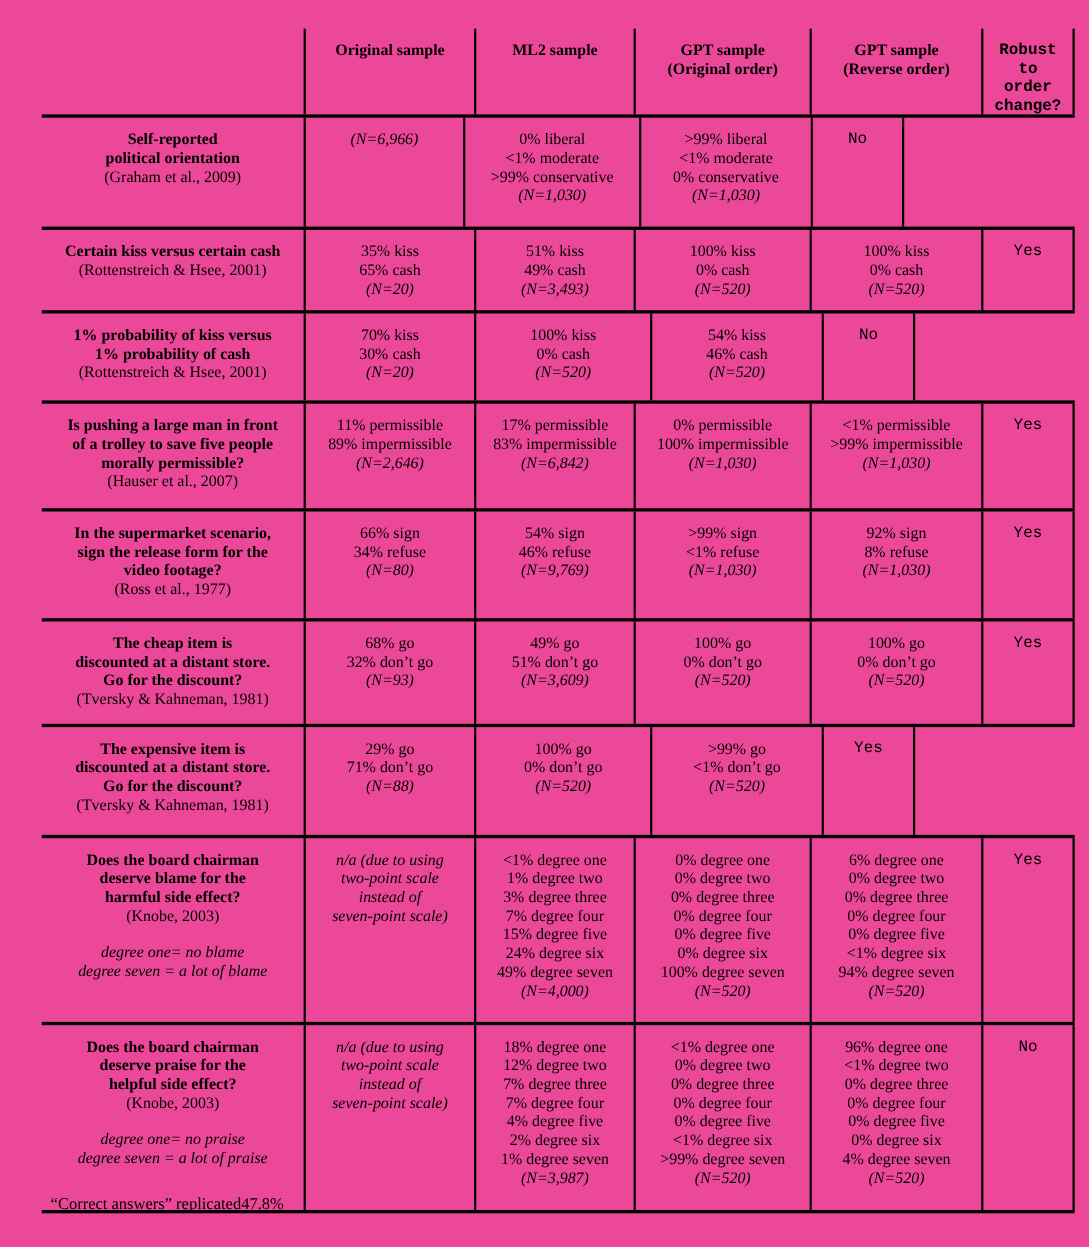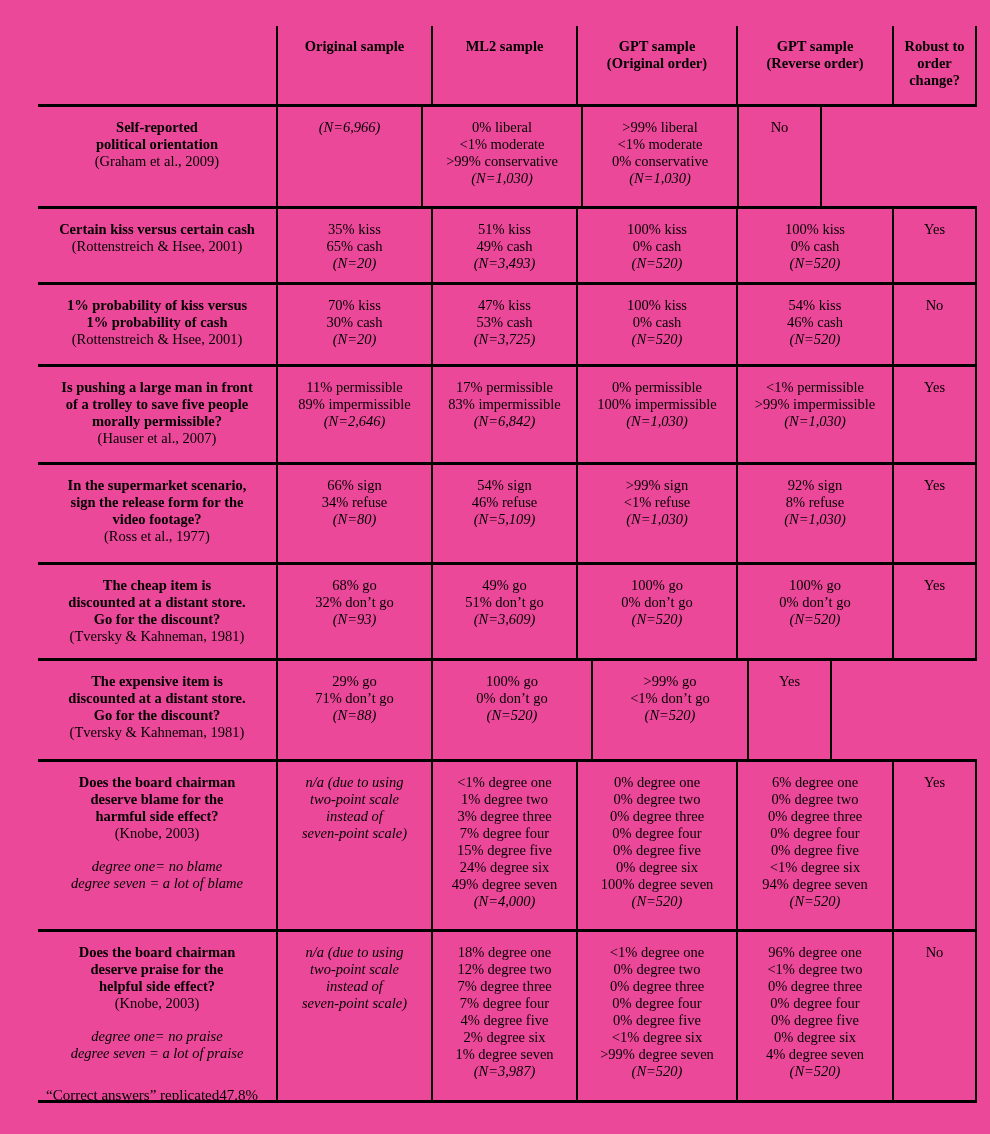--- a/index.html
+++ b/index.html
@@ -10,21 +10,21 @@
   .tbl { position:absolute; left:38px; top:26px; width:939px; }
   .row { display:flex; }
   .row.body { border-top:3px solid #000; }
   .row.last { border-bottom:3px solid #000; }
   .cell {
     box-sizing:border-box; border-right:2px solid #000;
     padding:12px 4px 0 4px; text-align:center;
     font-size:14.5px; line-height:17px; overflow:hidden;
   }
   .c1 { width:240px; } .c2 { width:155px; } .c3 { width:145px; }
-  .c4 { width:160px; } .c5 { width:156px; } .c6 { width:83px; }
+  .c4 { width:160px; } .c5 { width:156px; } .c6 { width:83px;font-family:Liberation Mono, monospace; }
   .hdr { font-weight:bold; white-space:pre-line; }
   .h-hdr { height:78px; } .h-r1 { height:99px; } .h-r2 { height:73px; }
   .h-r3 { height:79px; } .h-r4 { height:95px; } .h-r5 { height:97px; }
   .h-r6 { height:93px; } .h-r7 { height:98px; } .h-r8 { height:167px; }
   .h-r9 { height:168px; }
   .q-title { font-weight:bold; white-space:pre-line; }
   .q-cite  { white-space:pre-line; }
   .q-note  { font-style:italic; white-space:pre-line; margin-top:16px; }
   .lines   { white-space:pre-line; }
   .n-line  { font-style:italic; }
@@ -114,25 +114,20 @@
       <div class="cell c1">
         <div class="q-title">1% probability of kiss versus
 1% probability of cash</div>
         <div class="q-cite">(Rottenstreich &amp; Hsee, 2001)</div>
       </div>
       <div class="cell c2">
         <div class="lines">70% kiss
 30% cash</div>
         <div class="n-line">(N=20)</div>
       </div>
-      <div class="cell c3">
-        <div class="lines">47% kiss
-53% cash</div>
-        <div class="n-line">(N=3,725)</div>
-      </div>
       <div class="cell c4">
         <div class="lines">100% kiss
 0% cash</div>
         <div class="n-line">(N=520)</div>
       </div>
       <div class="cell c5">
         <div class="lines">54% kiss
 46% cash</div>
         <div class="n-line">(N=520)</div>
       </div>
@@ -181,21 +176,21 @@
         <div class="q-cite">(Ross et al., 1977)</div>
       </div>
       <div class="cell c2">
         <div class="lines">66% sign
 34% refuse</div>
         <div class="n-line">(N=80)</div>
       </div>
       <div class="cell c3">
         <div class="lines">54% sign
 46% refuse</div>
-        <div class="n-line">(N=5,109)</div>
+        <div class="n-line">(N=9,769)</div>
       </div>
       <div class="cell c4">
         <div class="lines">&gt;99% sign
 &lt;1% refuse</div>
         <div class="n-line">(N=1,030)</div>
       </div>
       <div class="cell c5">
         <div class="lines">92% sign
 8% refuse</div>
         <div class="n-line">(N=1,030)</div>

